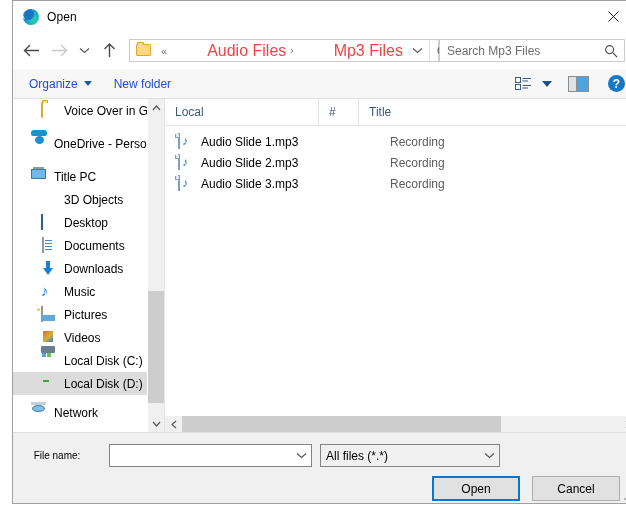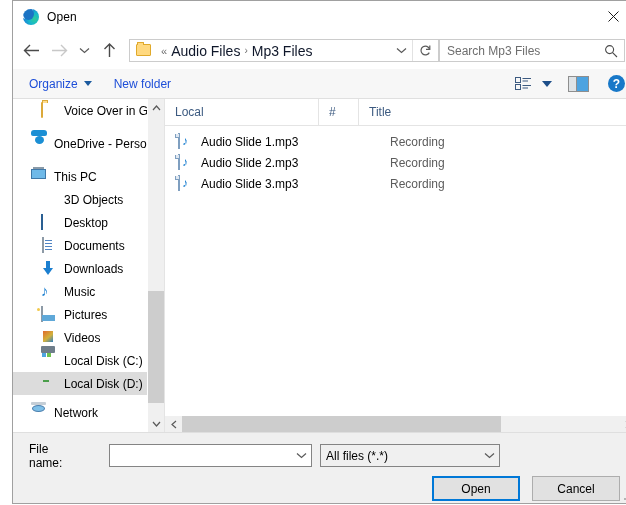--- a/index.html
+++ b/index.html
@@ -133,24 +133,25 @@
     box-sizing: border-box;
   }
   .crumb-sep {
     color: #6d6d6d;
     font-size: 11px;
     padding: 0 4px;
     flex: none;
   }
   .crumb-sep.chev { font-size: 10px; color: #707070; }
   .crumb {
-    font-size: 14px;
-    color: #0f172a;
+    font-size: 16px;
+    color: #ef4444;
     white-space: nowrap;
     flex: none;
+    margin-left: 36px;
   }
   .address-spacer { flex: 1 1 auto; min-width: 4px; }
   .addr-drop {
     width: 22px; height: 21px;
     display: flex; align-items: center; justify-content: center;
     flex: none;
   }
   .addr-refresh {
     width: 25px; height: 21px;
     display: flex; align-items: center; justify-content: center;
@@ -679,24 +680,24 @@
     box-sizing: border-box;
     height: 71px;
     position: relative;
   }
   .foot-row1 {
     display: flex;
     align-items: center;
     height: 23px;
   }
   .fn-label {
-    font-size: 12px;
+    font-size: 10px;
     color: #000;
     width: 80px;
-    text-align: left;
+    text-align: center;
     padding-right: 24px;
     box-sizing: border-box;
     flex: none;
   }
   .fn-input {
     width: 203px;
     height: 23px;
     border: 1px solid #848484;
     background: #ffffff;
     box-sizing: border-box;
@@ -881,21 +882,21 @@
           <span class="tree-label">Voice Over in Go</span>
         </div>
         <div class="tree-gap"></div>
         <div class="tree-item">
           <span class="tree-ico"><span class="ico-cloud"></span></span>
           <span class="tree-label">OneDrive - Person</span>
         </div>
         <div class="tree-gap"></div>
         <div class="tree-item">
           <span class="tree-ico"><span class="ico-pc"></span></span>
-          <span class="tree-label">This PC</span>
+          <span class="tree-label">Title PC</span>
         </div>
         <div class="tree-item indent">
           <span class="tree-ico"><span class="ico-3d"></span></span>
           <span class="tree-label">3D Objects</span>
         </div>
         <div class="tree-item indent">
           <span class="tree-ico"><span class="ico-desktop"></span></span>
           <span class="tree-label">Desktop</span>
         </div>
         <div class="tree-item indent">

